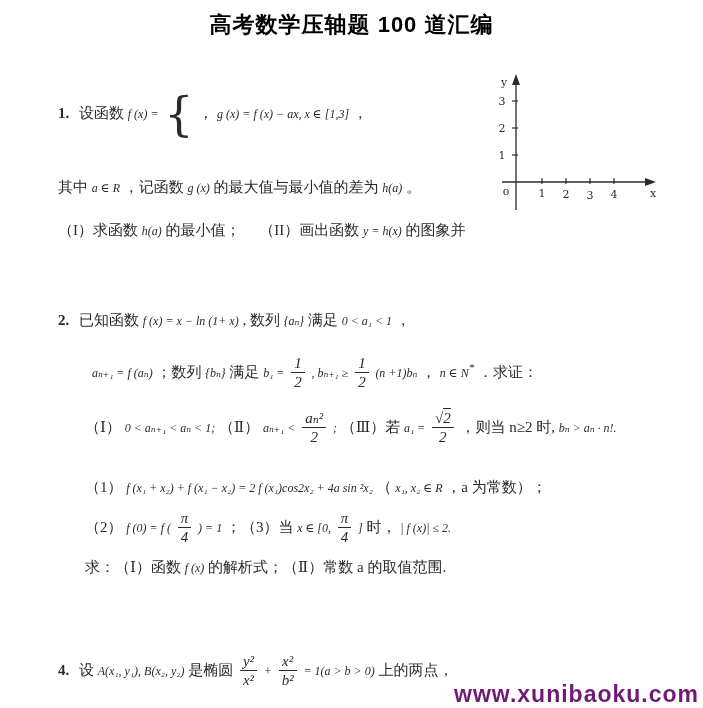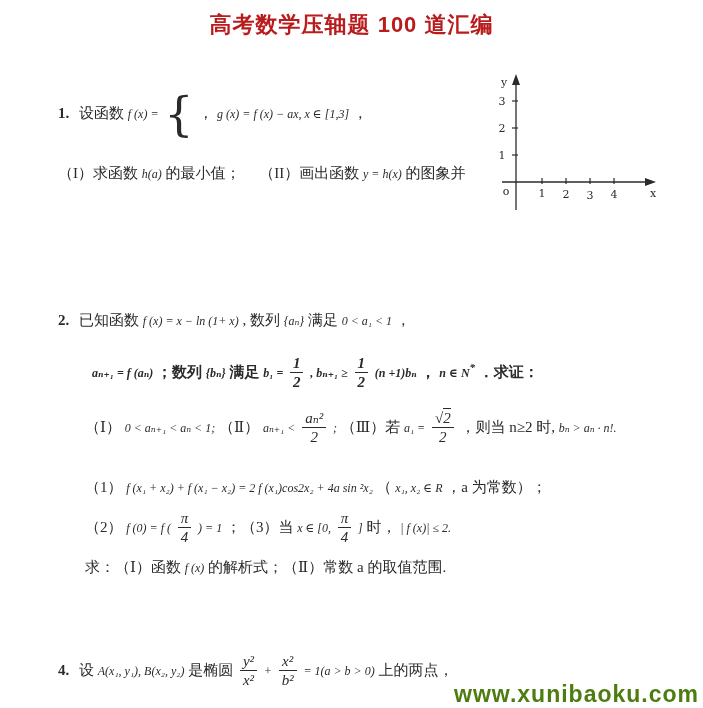--- a/index.html
+++ b/index.html
@@ -24,51 +24,60 @@
   .ccol span{display:block;font-style:italic;font-size:15px;line-height:20px;}
   
   .frac{display:inline-block;vertical-align:middle;text-align:center;margin:0 3px 3px 3px;font-style:italic;font-size:15px;}
   .fnum{display:block;border-bottom:1px solid #2a2a2a;padding:0 3px 0 3px;line-height:18px;}
   .fden{display:block;line-height:18px;padding:0 3px;}
   .radicand{border-top:1.5px solid #2a2a2a;padding-top:1px;}
   .sup{font-size:11px;font-style:italic;}
   
   #q2{left:58px;top:308px;width:634px;}
   #q2 .line1{line-height:24px;}
-  #q2 .line2{margin-top:12px;padding-left:34px;line-height:44px;white-space:nowrap;font-weight:bold;}
+  #q2 .line2{margin-top:12px;padding-left:34px;line-height:44px;white-space:nowrap;}
   #q2 .line3{margin-top:9px;padding-left:27px;line-height:46px;white-space:nowrap;}
   #q3{left:58px;top:464px;width:640px;}
   #q3 .line1{line-height:22px;}
   #q3 .line2{margin-top:10px;padding-left:27px;line-height:26px;white-space:nowrap;}
   #q3 .line3{margin-top:5px;padding-left:27px;line-height:42px;white-space:nowrap;}
   #q3 .line4{margin-top:7px;padding-left:27px;}
   #q4{left:58px;top:644px;width:634px;line-height:52px;white-space:nowrap;}
   
   #graph{position:absolute;left:490px;top:72px;}
   #graph text{font-family:"DejaVu Serif",serif;font-size:11px;fill:#2a2a2a;}
   
   .watermark{position:absolute;right:4px;bottom:0px;font-family:"Liberation Sans","DejaVu Sans",sans-serif;
-             font-weight:bold;font-size:23px;color:#4d7c0f;letter-spacing:1px;}
+             font-weight:bold;font-size:23px;color:#701a75;letter-spacing:1px;}
 </style>
 </head>
 <body>
 
 <div id="page">
 
-  <div class="title" style="color: #b91c1c;">高考数学压轴题 100 道汇编</div>
+  <div class="title" style="color: #000000;">高考数学压轴题 100 道汇编</div>
 
   <div class="q" id="q1">
     <div class="line1">
       <span class="qno">1.</span>
       <span class="cn">设函数</span>
       <span class="m">f (x) =</span>
       <span class="cases"><span class="brace">{</span></span>
       <span class="cn">，</span>
       <span class="m">g (x) = f (x) − ax, x ∈ [1,3]</span>
       <span class="cn">，</span>
+    </div>
+    <div class="line2">
+      <span class="cn">其中</span>
+      <span class="m">a ∈ R</span>
+      <span class="cn">，记函数</span>
+      <span class="m">g (x)</span>
+      <span class="cn">的最大值与最小值的差为</span>
+      <span class="m">h(a)</span>
+      <span class="cn">。</span>
     </div>
     <div class="line3">
       <span class="cn">（I）求函数</span>
       <span class="m">h(a)</span>
       <span class="cn">的最小值；　</span>
       <span class="cn">（II）画出函数</span>
       <span class="m">y = h(x)</span>
       <span class="cn">的图象并</span>
     </div>
   </div>

